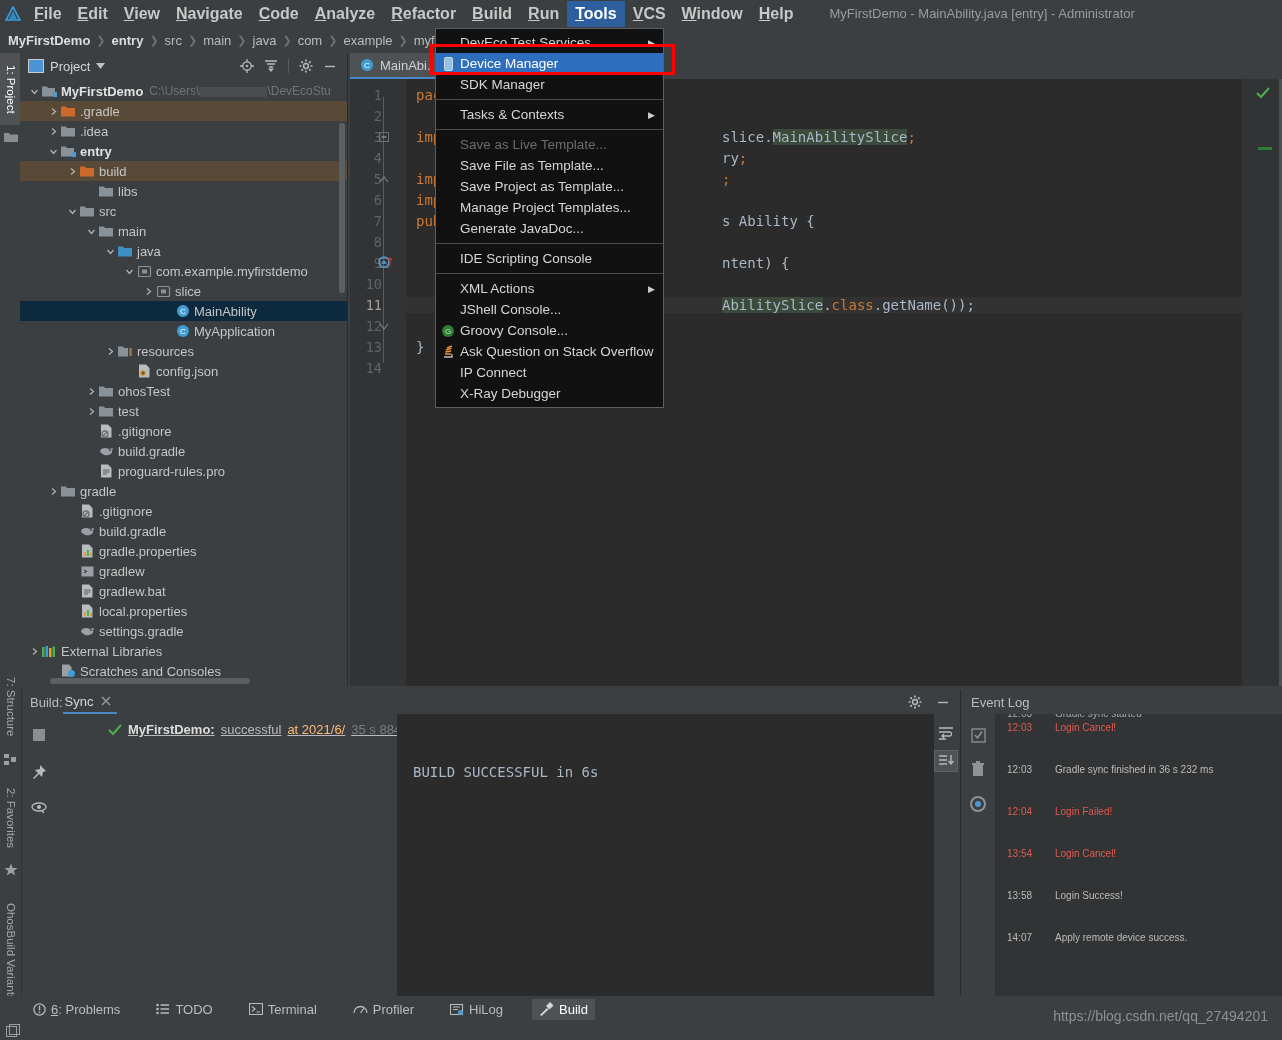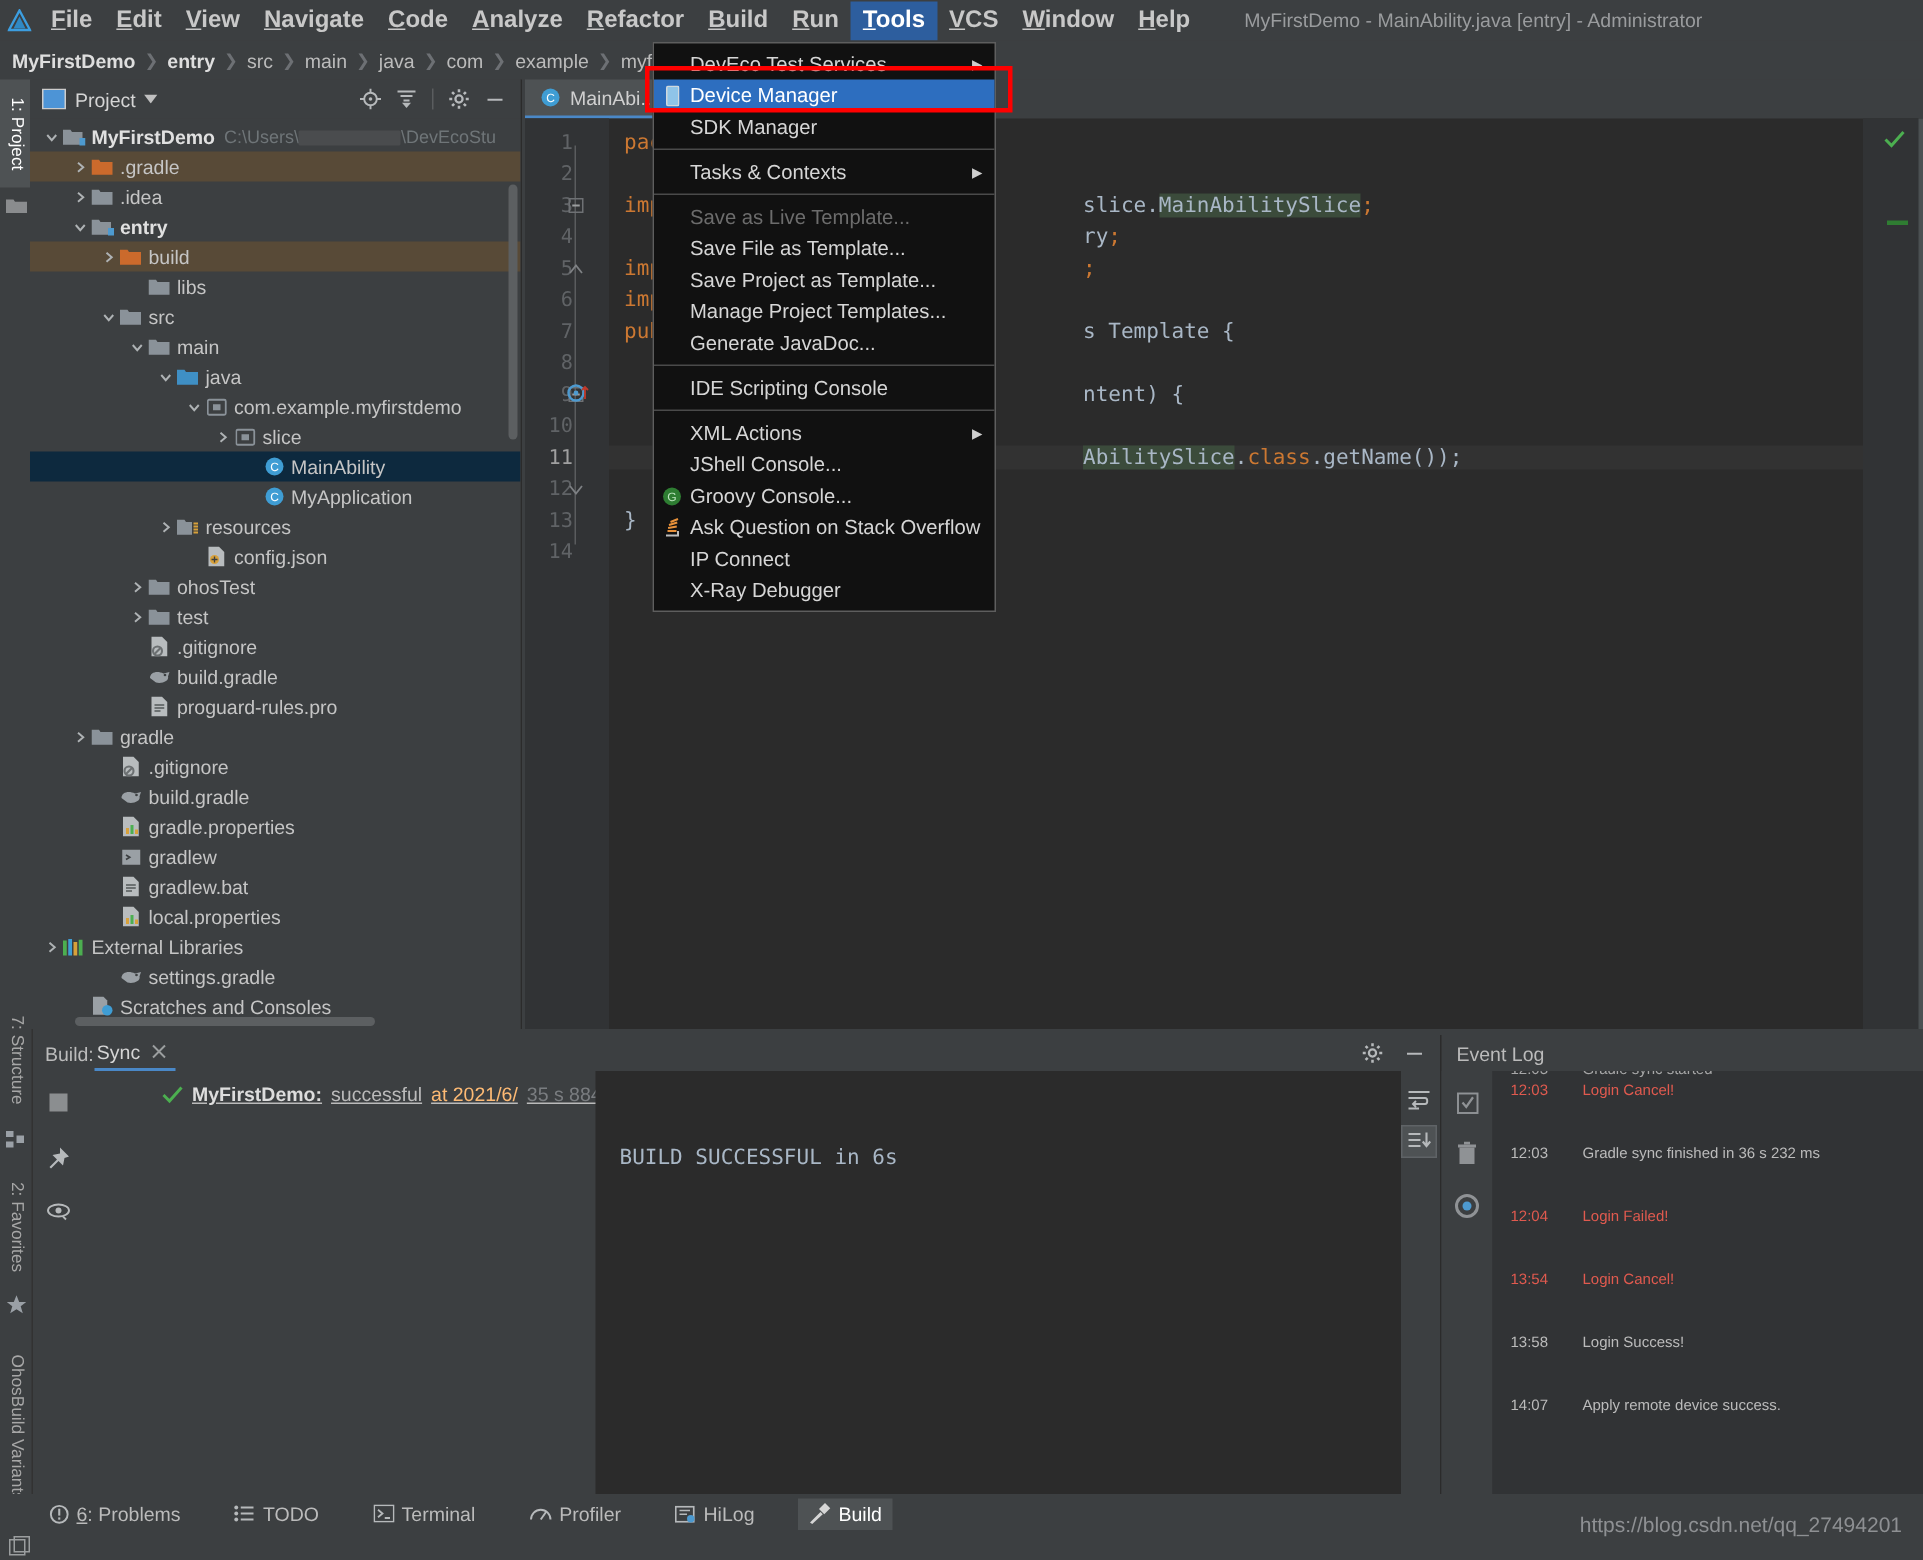--- a/index.html
+++ b/index.html
@@ -653,45 +653,45 @@
           <span class="ticon">
             <svg width="13" height="14" viewBox="0 0 13 14">
               <path d="M1,0.5 L8,0.5 L11.5,4 L11.5,13.5 L1,13.5 Z" fill="#b8bcbe"></path>
               <rect x="3" y="8" width="2" height="4" fill="#d8a13a"></rect>
               <rect x="6" y="6" width="2" height="6" fill="#4caf50"></rect>
               <rect x="9" y="9" width="2" height="3" fill="#d8a13a"></rect>
             </svg>
           </span>
           <span class="tlabel">local.properties</span>
         </div>
+        <div class="trow" style="padding-left: 46px;">
+          <span class="arrow"></span>
+          <span class="ticon">
+            <svg width="16" height="12" viewBox="0 0 16 12">
+              <path d="M1,7 C1,3 6,2 10,4 L14,3 L13,6 C14,9 9,11 5,10 Z" fill="#9aa0a5"></path>
+              <circle cx="11" cy="5" r="0.9" fill="#3c3f41"></circle>
+            </svg>
+          </span>
+          <span class="tlabel">settings.gradle</span>
+        </div>
         <div class="trow" style="padding-left: 8px;">
           <span class="arrow">
             <svg width="9" height="9" viewBox="0 0 9 9">
               <path d="M3,1.5 L6.5,4.5 L3,7.5" fill="none" stroke="#aeb2b4" stroke-width="1.3"></path>
             </svg>
           </span>
           <span class="ticon">
             <svg width="15" height="13" viewBox="0 0 15 13">
               <rect x="0" y="2" width="2.5" height="10" fill="#4caf50"></rect>
               <rect x="3.5" y="1" width="2.5" height="11" fill="#3f9dd4"></rect>
               <rect x="7" y="3" width="2.5" height="9" fill="#d8a13a"></rect>
               <rect x="10.5" y="1.5" width="2.5" height="10.5" fill="#4caf50"></rect>
             </svg>
           </span>
           <span class="tlabel">External Libraries</span>
-        </div>
-        <div class="trow" style="padding-left: 46px;">
-          <span class="arrow"></span>
-          <span class="ticon">
-            <svg width="16" height="12" viewBox="0 0 16 12">
-              <path d="M1,7 C1,3 6,2 10,4 L14,3 L13,6 C14,9 9,11 5,10 Z" fill="#9aa0a5"></path>
-              <circle cx="11" cy="5" r="0.9" fill="#3c3f41"></circle>
-            </svg>
-          </span>
-          <span class="tlabel">settings.gradle</span>
         </div>
         <div class="trow" style="padding-left: 27px;">
           <span class="arrow"></span>
           <span class="ticon">
             <svg width="15" height="14" viewBox="0 0 15 14">
               <path d="M1,0.5 L8,0.5 L10.5,3 L10.5,12.5 L1,12.5 Z" fill="#9aa0a5"></path>
               <circle cx="10.5" cy="9.5" r="3.5" fill="#3f9dd4"></circle>
             </svg>
           </span>
           <span class="tlabel">Scratches and Consoles</span>
@@ -766,21 +766,21 @@
       <div class="cline" style="top:8px;"><span class="k">pac</span></div>
       <div class="cline" style="top:50px;"><span class="k">imp</span></div>
       <div class="cline" style="top:92px;"><span class="k">imp</span></div>
       <div class="cline" style="top:113px;"><span class="k">imp</span></div>
       <div class="cline" style="top:134px;"><span class="k">pub</span></div>
       <div class="cline" style="top:260px;"><span class="p">}</span></div>
 
       <div class="cline" style="top:50px;left:316px;"><span class="p"><span>slice.</span><span class="hlref">MainAbilitySlice</span><span class="k">;</span></span></div>
       <div class="cline" style="top:71px;left:316px;"><span class="p">ry<span class="k">;</span></span></div>
       <div class="cline" style="top:92px;left:316px;"><span class="p"><span class="k">;</span></span></div>
-      <div class="cline" style="top:134px;left:316px;"><span class="p">s Template {</span></div>
+      <div class="cline" style="top:134px;left:316px;"><span class="p">s Ability {</span></div>
       <div class="cline" style="top:176px;left:316px;"><span class="p">ntent) {</span></div>
       <div class="cline hl" style="top:218px;"><span style="display:inline-block;width:306px;"></span><span class="p"><span class="hlref">AbilitySlice</span>.<span class="k">class</span>.getName());</span></div>
     </div>
     <div class="right-markers">
       <div style="position:absolute;left:14px;top:8px;">
         <svg width="14" height="12" viewBox="0 0 14 12">
             <path d="M1,6 L5,10 L13,1" fill="none" stroke="#4caf50" stroke-width="2"></path>
           </svg>
       </div>
       <div style="position:absolute;left:16px;top:68px;width:14px;height:3px;background:#2f7d32;"></div>

